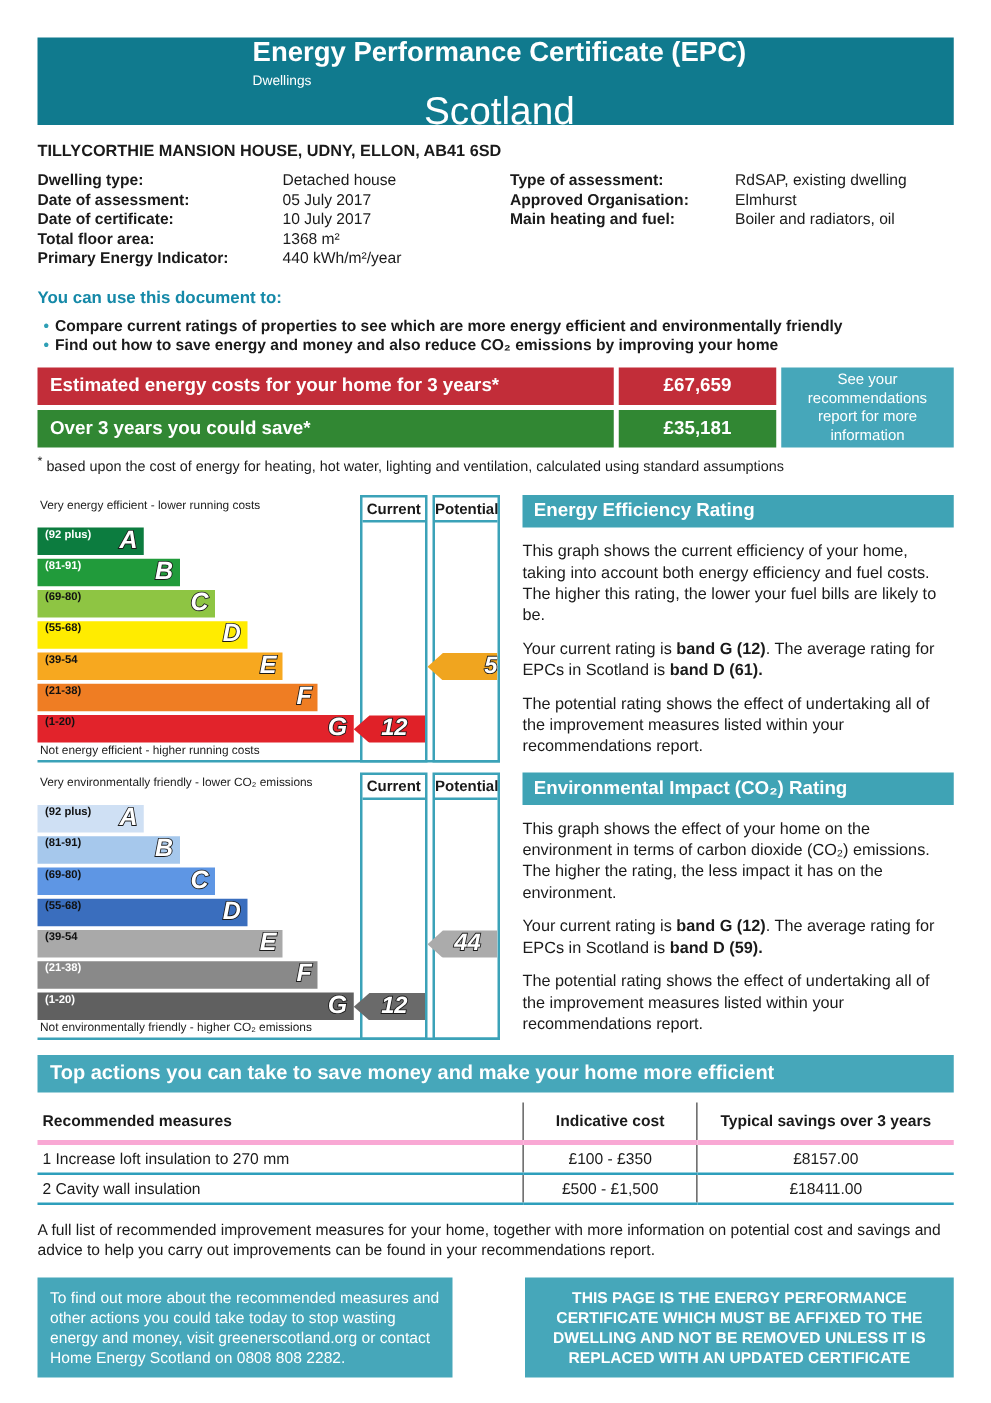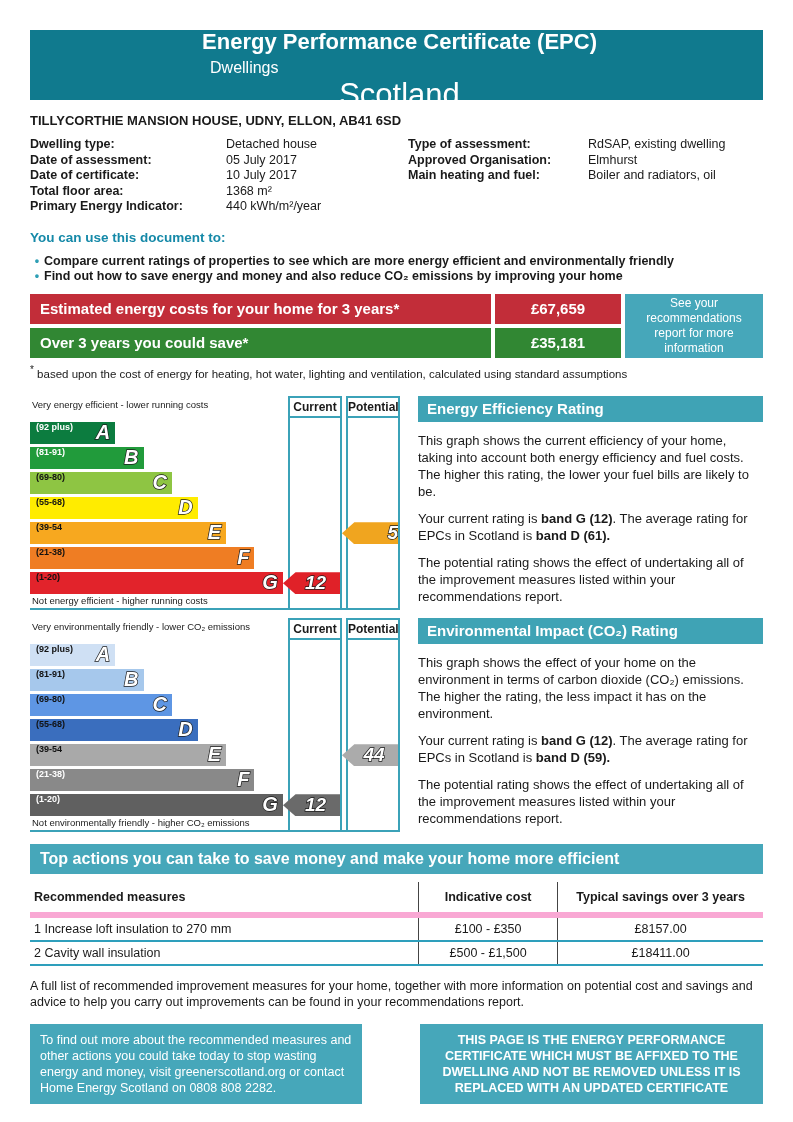--- a/index.html
+++ b/index.html
@@ -3,21 +3,21 @@
 <meta charset="utf-8">
 <style>
   * { margin:0; padding:0; box-sizing:border-box; }
   html,body { background:#fff; }
   body { font-family:"Liberation Sans", sans-serif; color:#1a1a1a; }
   .page { position:relative; width:793px; height:1122px; background:#fff; overflow:hidden; padding:30px; }
 
   
   .hdr { background:#107A8E; color:#fff; height:70px; display:flex; justify-content:space-between; align-items:center; padding:0 14px 0 20px;flex-direction:column; }
   .hdr-title { font-size:22px; font-weight:bold; line-height:24px; }
-  .hdr-sub { font-size:16px; margin-top:5px;margin-left:8px; }
+  .hdr-sub { font-size:11px; margin-top:5px; }
   .hdr-region { font-size:31px; font-weight:normal; }
 
   .address { font-size:13px; font-weight:bold; margin-top:13px; }
 
   
   .details { display:flex; margin-top:9px; font-size:12.5px; line-height:15.5px; }
   .dcol-left { width:378px; }
   .dcol-right { flex:1; }
   .drow { display:flex; }
   .dlabel { font-weight:bold; }
@@ -74,21 +74,21 @@
   .arrow.pot { left:312px; width:56px; top:126px; }
 
   .panel { flex:1; }
   .panel-head { background:#3FA3B5; color:#fff; font-size:15px; font-weight:bold; height:26px; line-height:26px; padding-left:9px; }
   .panel p { font-size:13px; line-height:17px; margin-top:10px; }
   .panel b { font-weight:bold; }
 
   
   .banner { background:#46A7BA; color:#fff; font-size:16px; font-weight:bold; height:30px; line-height:30px; padding-left:10px; margin-top:12px; }
   table.actions { width:100%; border-collapse:collapse; margin-top:8px; font-size:12.5px; }
-  table.actions th { font-weight:bold; text-align:left; padding:8px 4px; border-bottom:6px solid #f9a8d4; }
+  table.actions th { font-weight:bold; text-align:left; padding:8px 4px; border-bottom:4px solid #f9a8d4; }
   table.actions th.c, table.actions td.c { text-align:center; }
   table.actions td { padding:4px 4px; border-bottom:2px solid #2E9FBC; }
   table.actions th:nth-child(2), table.actions td:nth-child(2),
   table.actions th:nth-child(3), table.actions td:nth-child(3) { border-left:1px solid #444; }
   table.actions col.c1 { width:53%; } table.actions col.c2 { width:19%; } table.actions col.c3 { width:28%; }
   .actions-note { font-size:12.5px; line-height:16px; margin-top:12px; }
 
   
   .footer { display:flex; justify-content:space-between; margin-top:14px; }
   .fbox { background:#46A7BA; color:#fff; font-size:12.5px; line-height:16px; }

